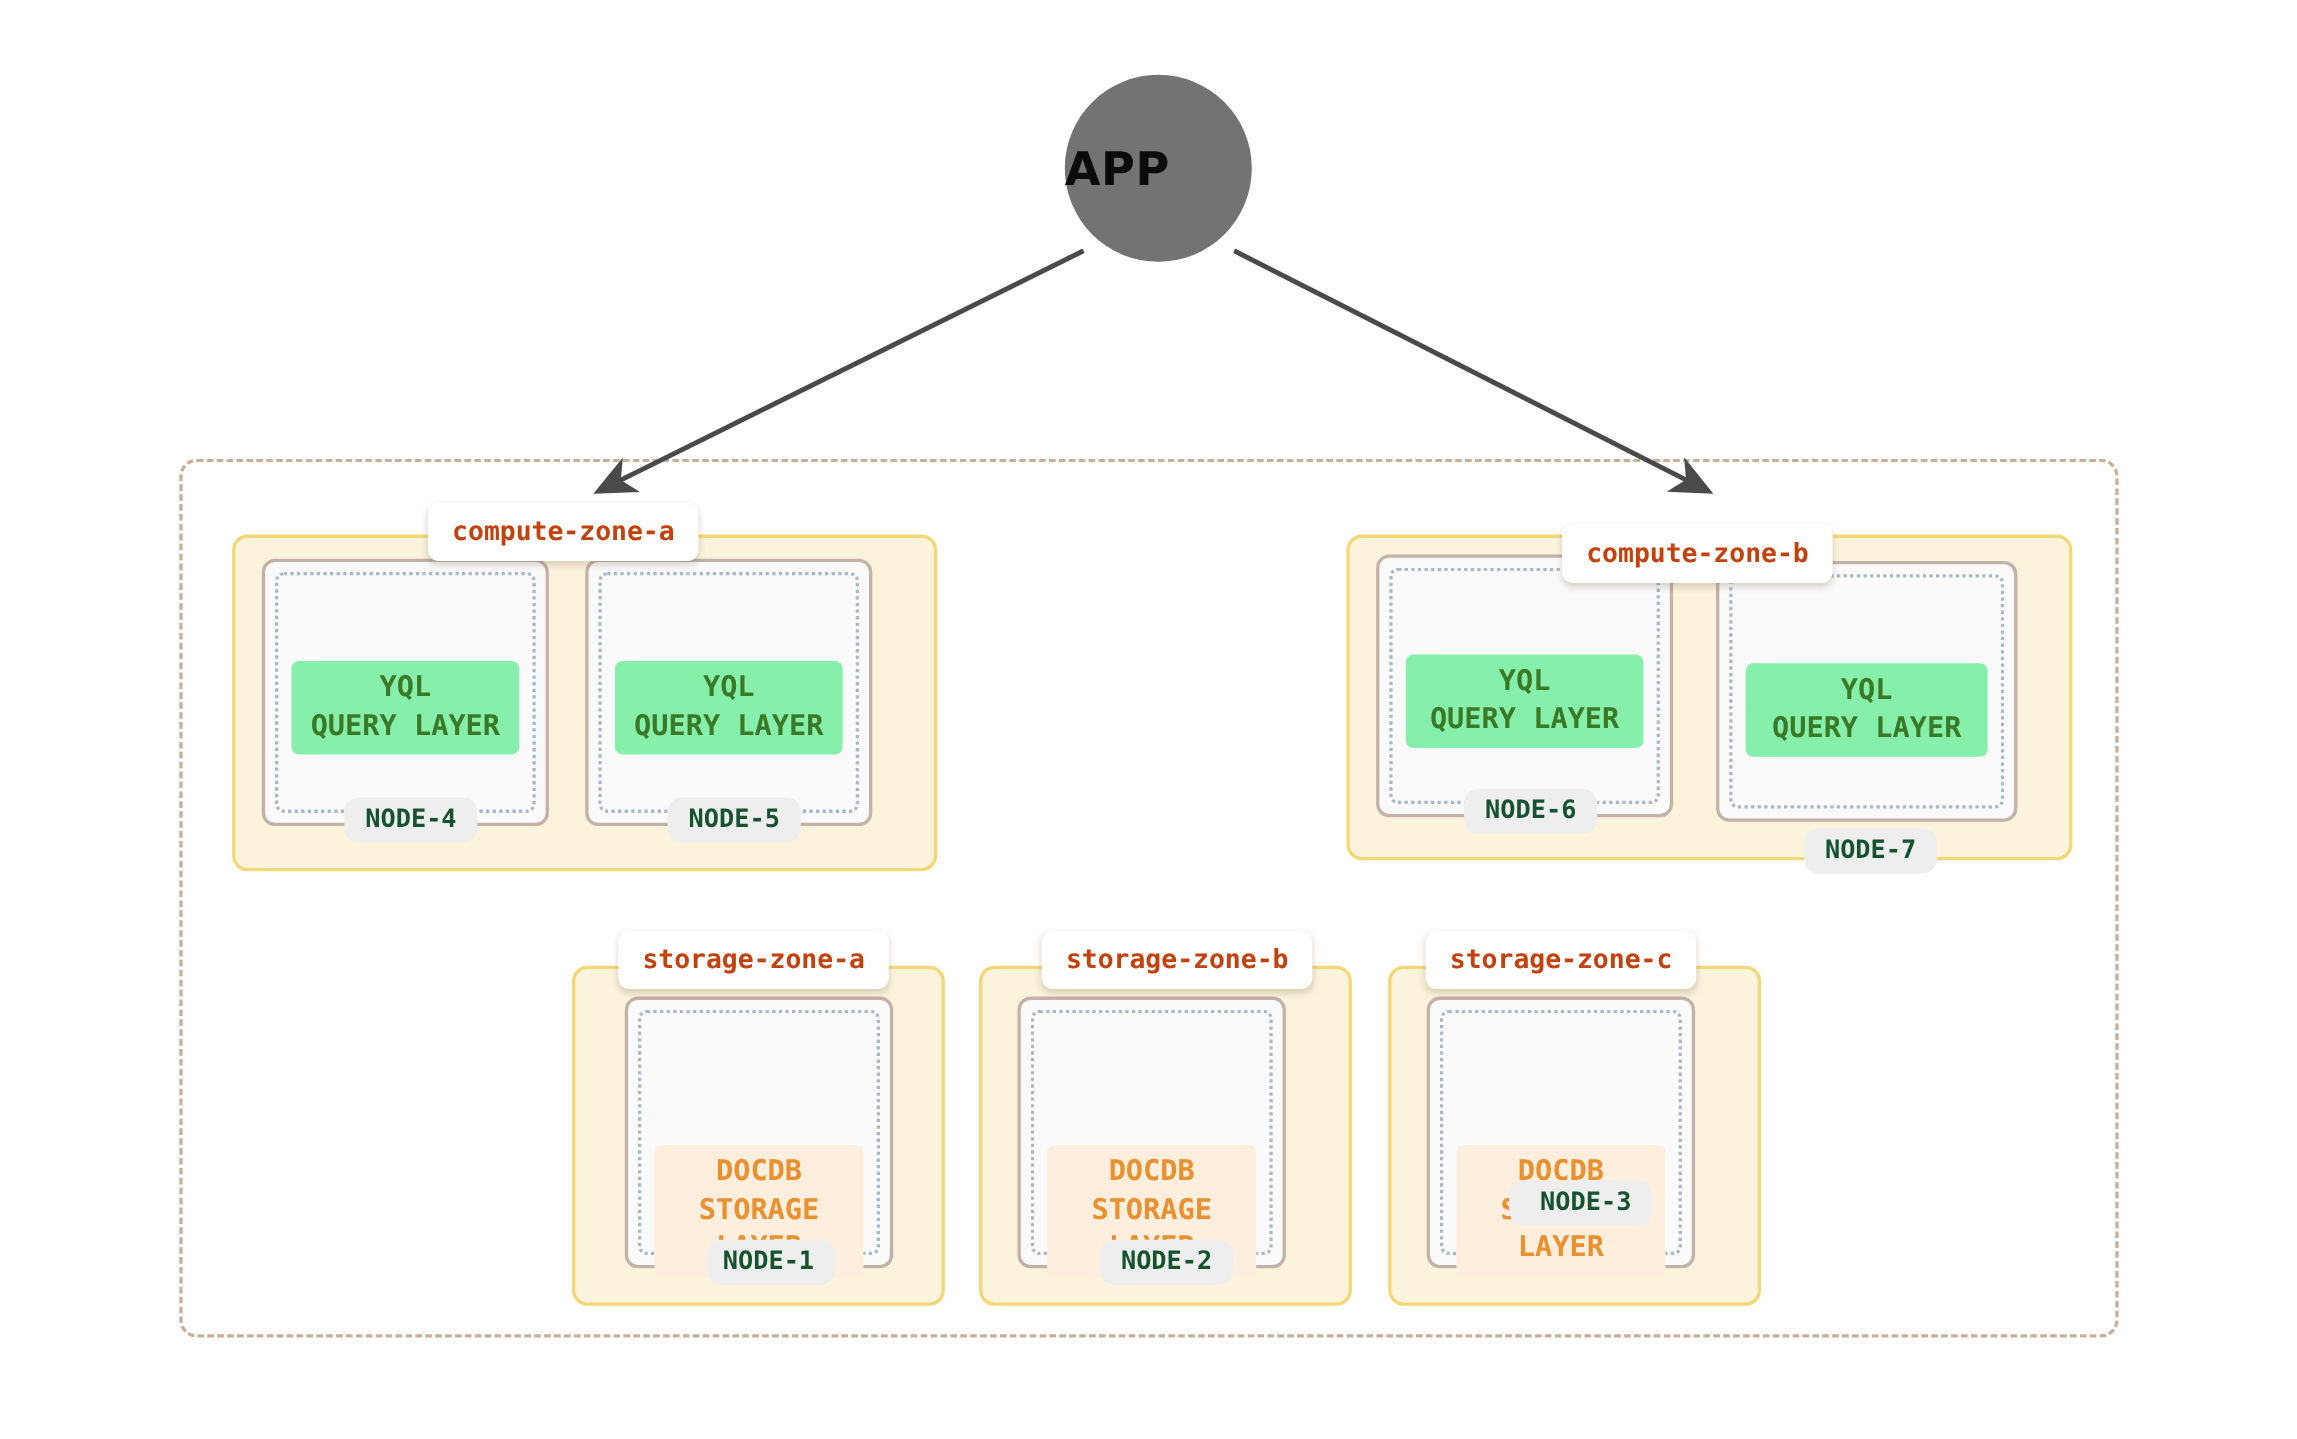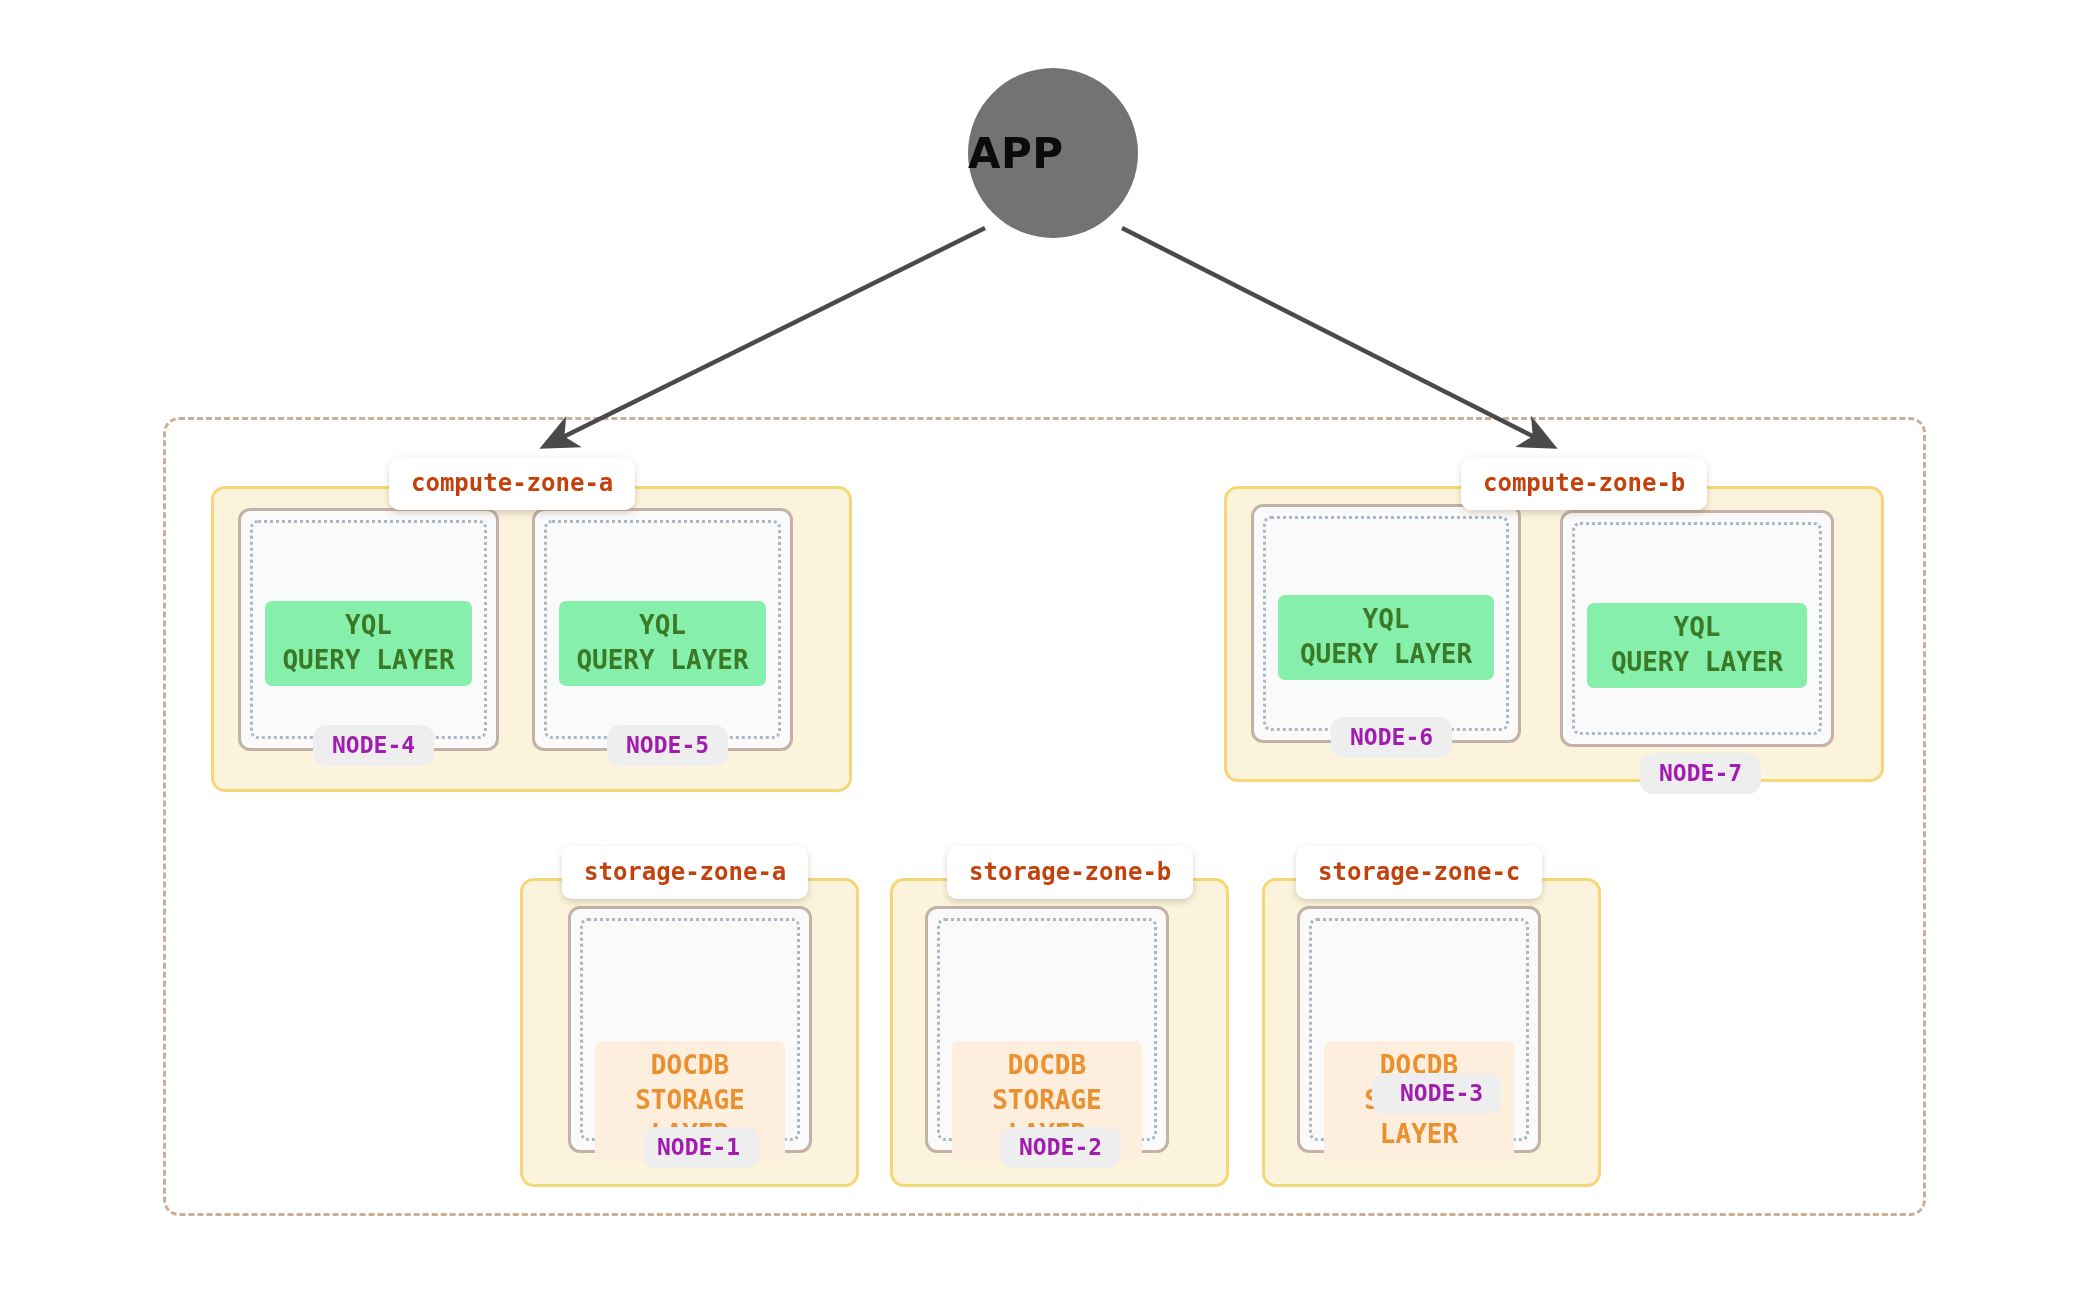--- a/index.html
+++ b/index.html
@@ -129,21 +129,21 @@
     background: #fdeede;
     color: #ea902f;
   }
   .node-pill {
     position: absolute;
     background: #eeeeee;
     border-radius: 13px;
     font-family: "DejaVu Sans Mono", monospace;
     font-size: 23px;
     font-weight: 700;
-    color: #a21caf;
+    color: #14532d;
     padding: 7px 19px 8px 19px;
     white-space: nowrap;
     z-index: 4;
   }
 </style>
 </head>
 <body>
 
 <div id="canvas">
 
@@ -174,21 +174,21 @@
   <div class="node-pill" style="left:313px; top:725px;">NODE-4</div>
 
   <div class="node" style="left:532px; top:508px; width:255px; height:237px;">
     <div class="node-inner">
       <div class="layer-badge layer-yql" style="top:78px;"><span>YQL</span><br><span>QUERY LAYER</span></div>
     </div>
   </div>
   <div class="node-pill" style="left:607px; top:725px;">NODE-5</div>
 
   <div class="zone" style="left:1224px; top:486px; width:654px; height:290px;"></div>
-  <div class="zone-label" style="left:1420px; top:457px;margin-left:41px;">compute-zone-b</div>
+  <div class="zone-label" style="left:1420px; top:477px;">compute-zone-b</div>
 
   <div class="node" style="left:1251px; top:504px; width:264px; height:233px;">
     <div class="node-inner">
       <div class="layer-badge layer-yql" style="top:76px;"><span>YQL</span><br><span>QUERY LAYER</span></div>
     </div>
   </div>
   <div class="node-pill" style="left:1331px; top:717px;">NODE-6</div>
 
   <div class="node" style="left:1560px; top:510px; width:268px; height:231px;">
     <div class="node-inner">

